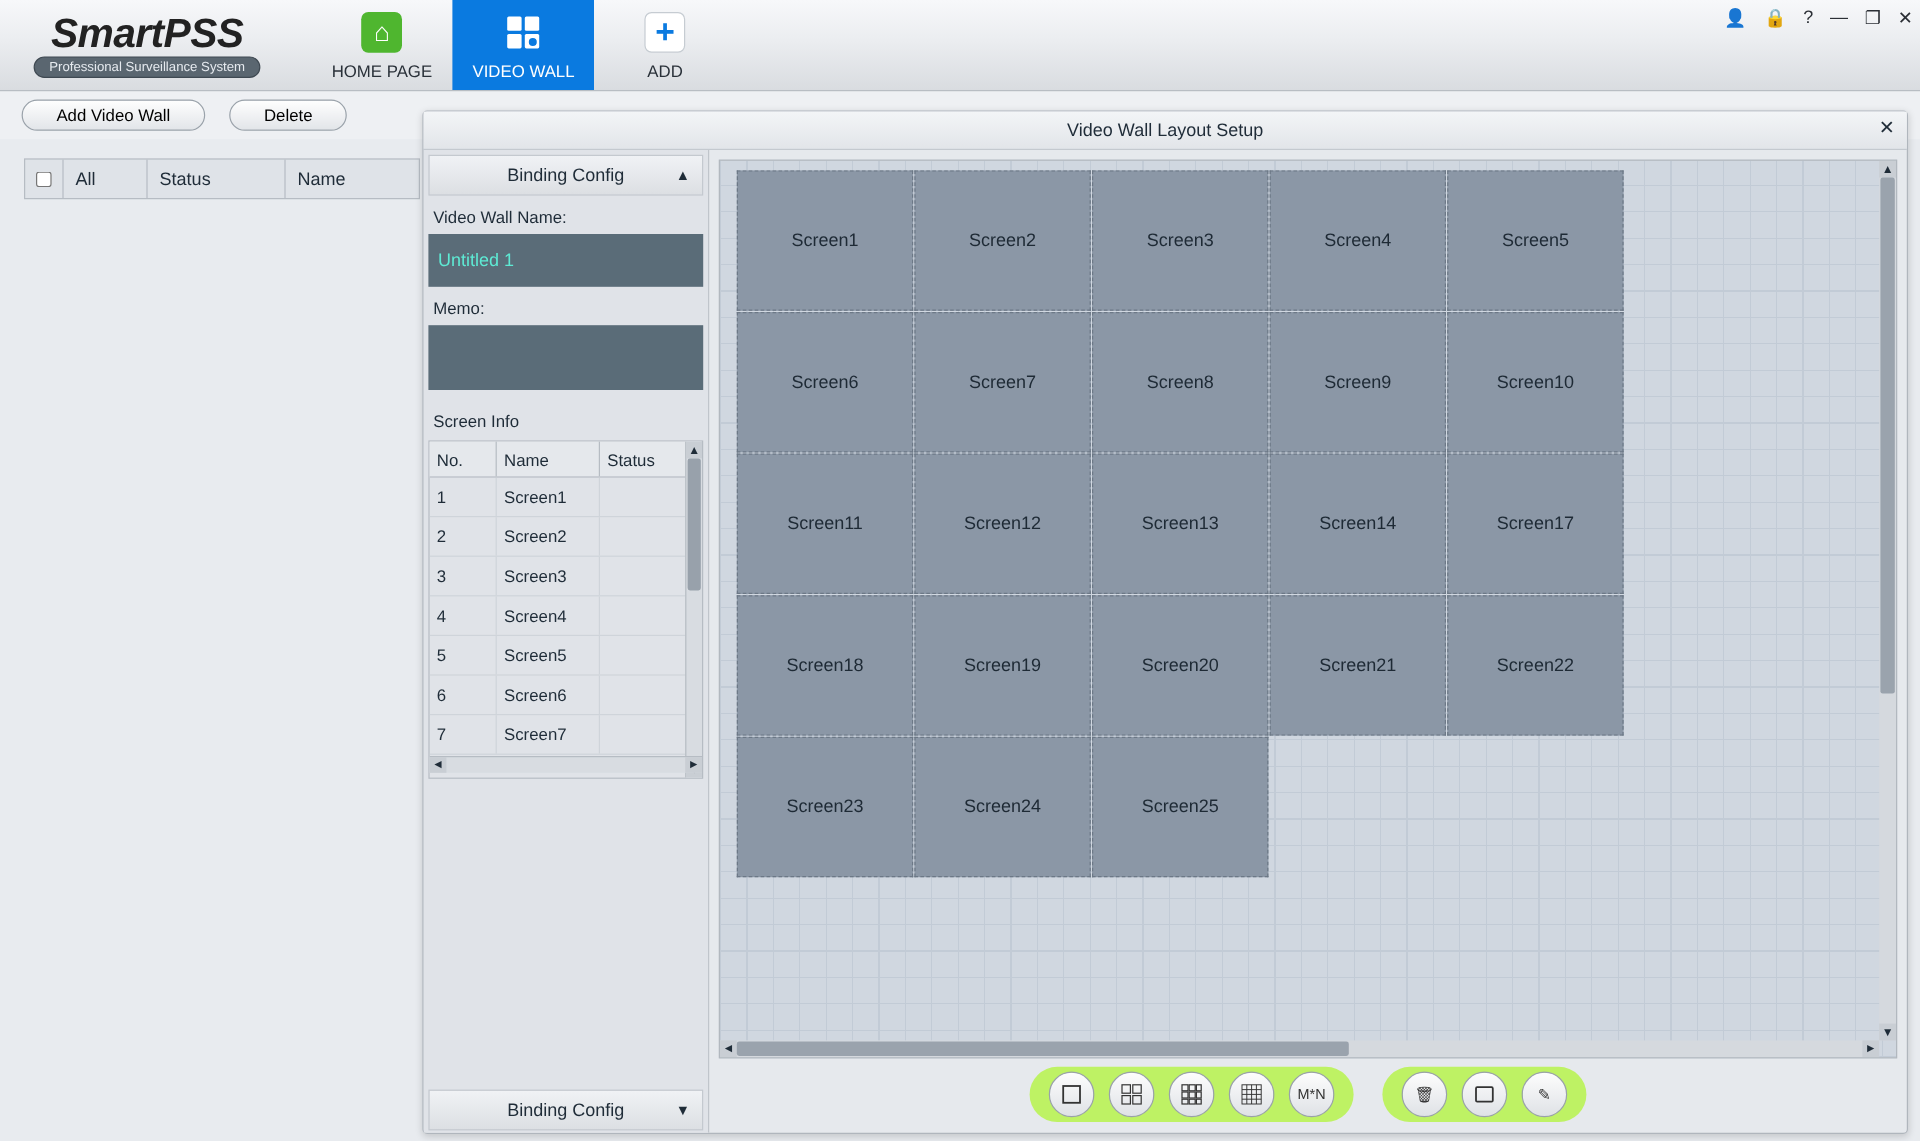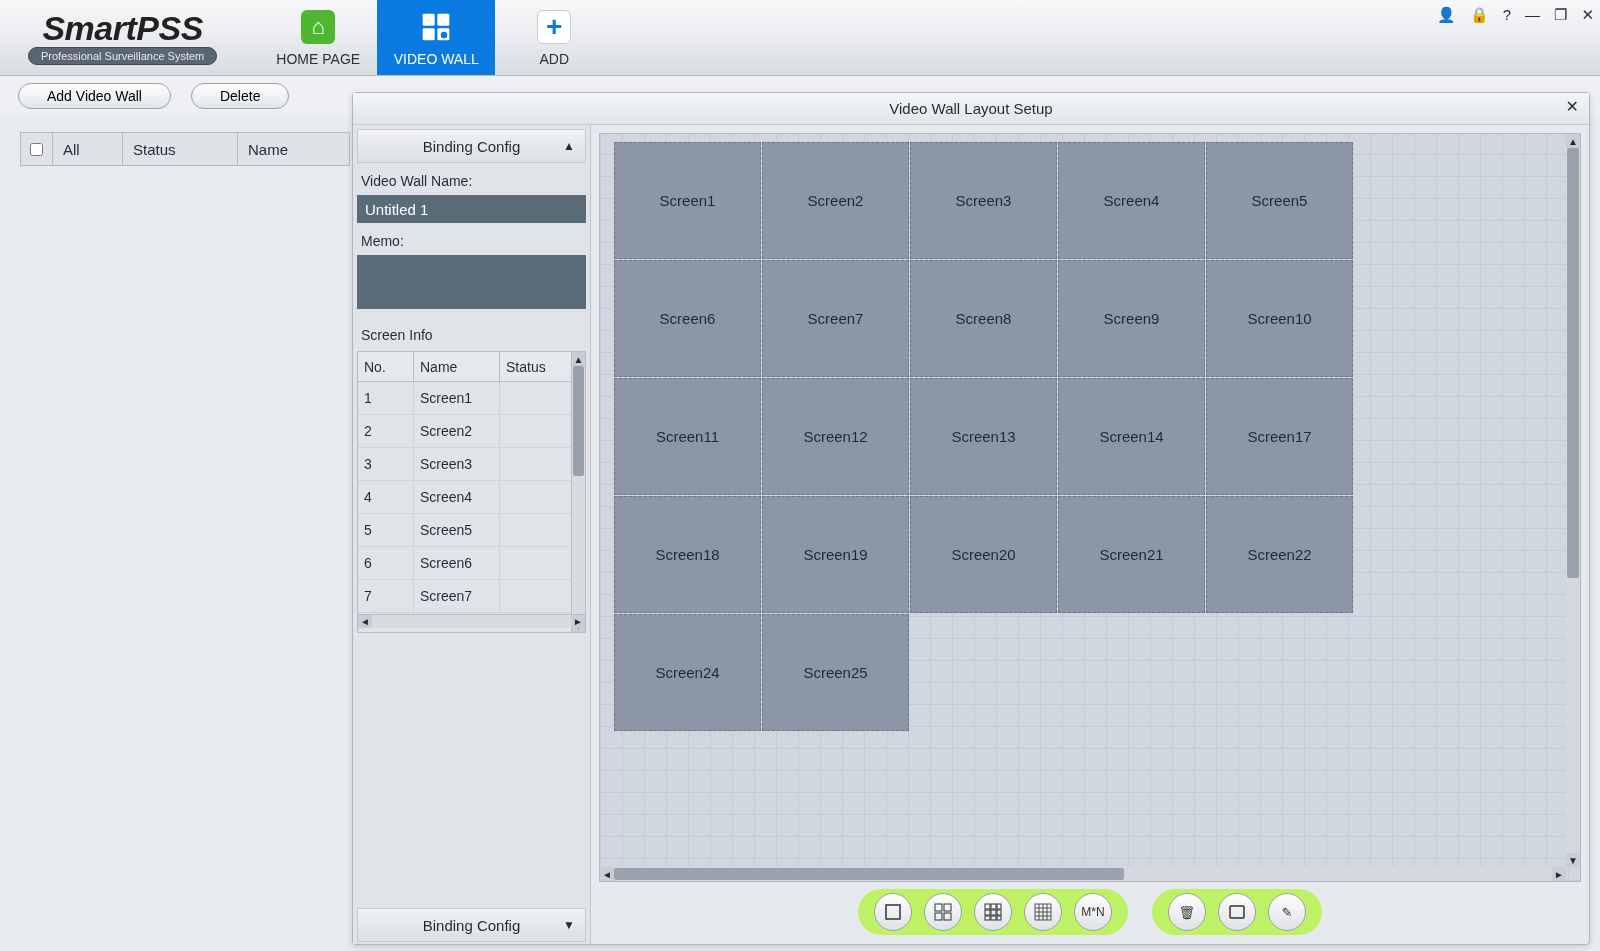--- a/index.html
+++ b/index.html
@@ -99,21 +99,21 @@
   }
   .section-head {
     height: 34px; background: linear-gradient(to bottom,#f0f2f5,#dcdfe3);
     border: 1px solid #c4c9cf; display: flex; align-items: center; justify-content: center;
     font-size: 15px; position: relative;
   }
   .section-head .chev { position: absolute; right: 10px; font-size: 12px; }
 
   .field-label { font-size: 14px; padding: 6px 4px 2px 4px; }
   .field-input {
-    height: 28px; background: #5a6c78; color: #ffffff; border: none;
+    height: 44px; background: #5a6c78; color: #5eead4; border: none;
     padding: 0 8px; font-size: 15px; width: 100%;
   }
   .memo-box {
     height: 54px; background: #5a6c78; border: none; width: 100%; resize: none; color:#fff; padding:6px 8px; font-size:14px;
   }
   .screeninfo-label { font-size: 14px; padding: 14px 4px 4px 4px; }
   .screen-table-wrap { border: 1px solid #b6bcc3; position: relative; height: 282px; }
   .screen-table-head { display: flex; height: 30px; background: #e5e8ec; border-bottom: 1px solid #b6bcc3; }
   .screen-table-head .th { padding: 0 6px; display:flex; align-items:center; font-size:14px; border-right:1px solid #b6bcc3; }
   .th-no { width: 56px; }
@@ -338,20 +338,21 @@
             <div class="screen">Screen11</div>
             <div class="screen">Screen12</div>
             <div class="screen">Screen13</div>
             <div class="screen">Screen14</div>
             <div class="screen">Screen17</div>
             <div class="screen">Screen18</div>
             <div class="screen">Screen19</div>
             <div class="screen">Screen20</div>
             <div class="screen">Screen21</div>
             <div class="screen">Screen22</div>
+            <div class="screen">Screen23</div>
             <div class="screen">Screen24</div>
             <div class="screen">Screen25</div>
           </div>
         <div class="canvas-vscroll">
           <div class="arrow up">▲</div>
           <div class="cthumb"></div>
           <div class="arrow down">▼</div>
         </div>
         <div class="canvas-hscroll">
           <div class="arrow left">◄</div>

